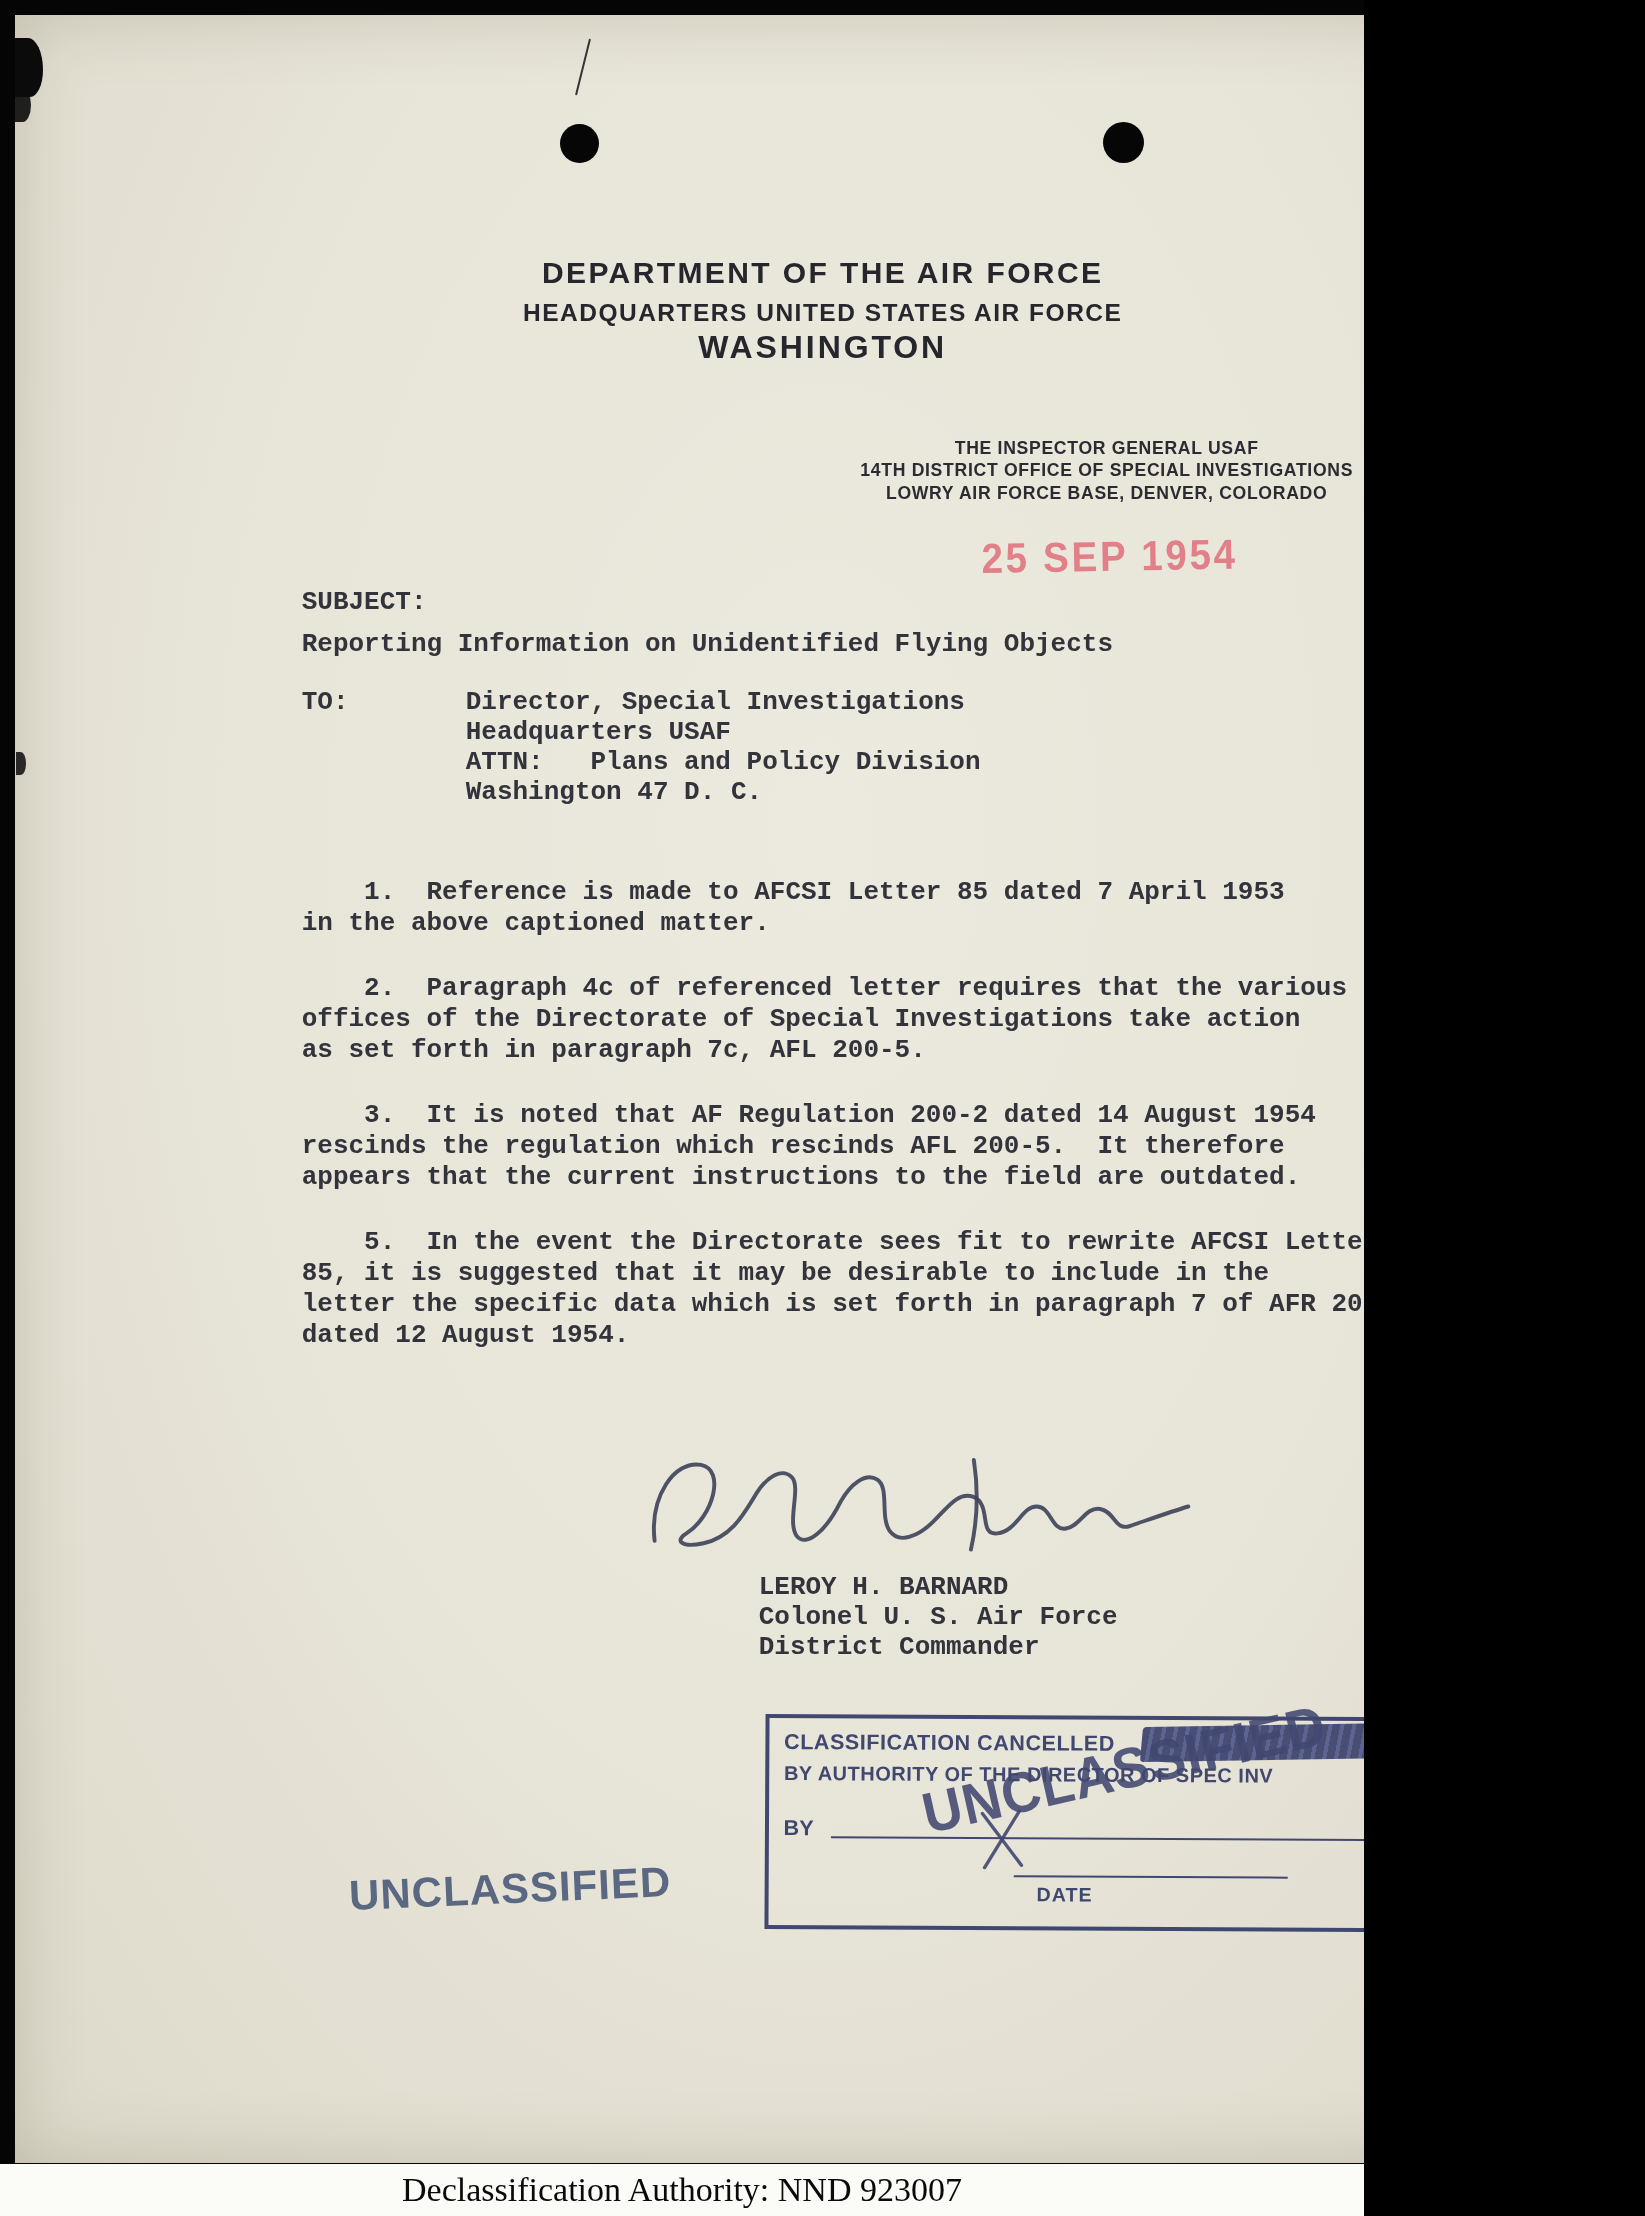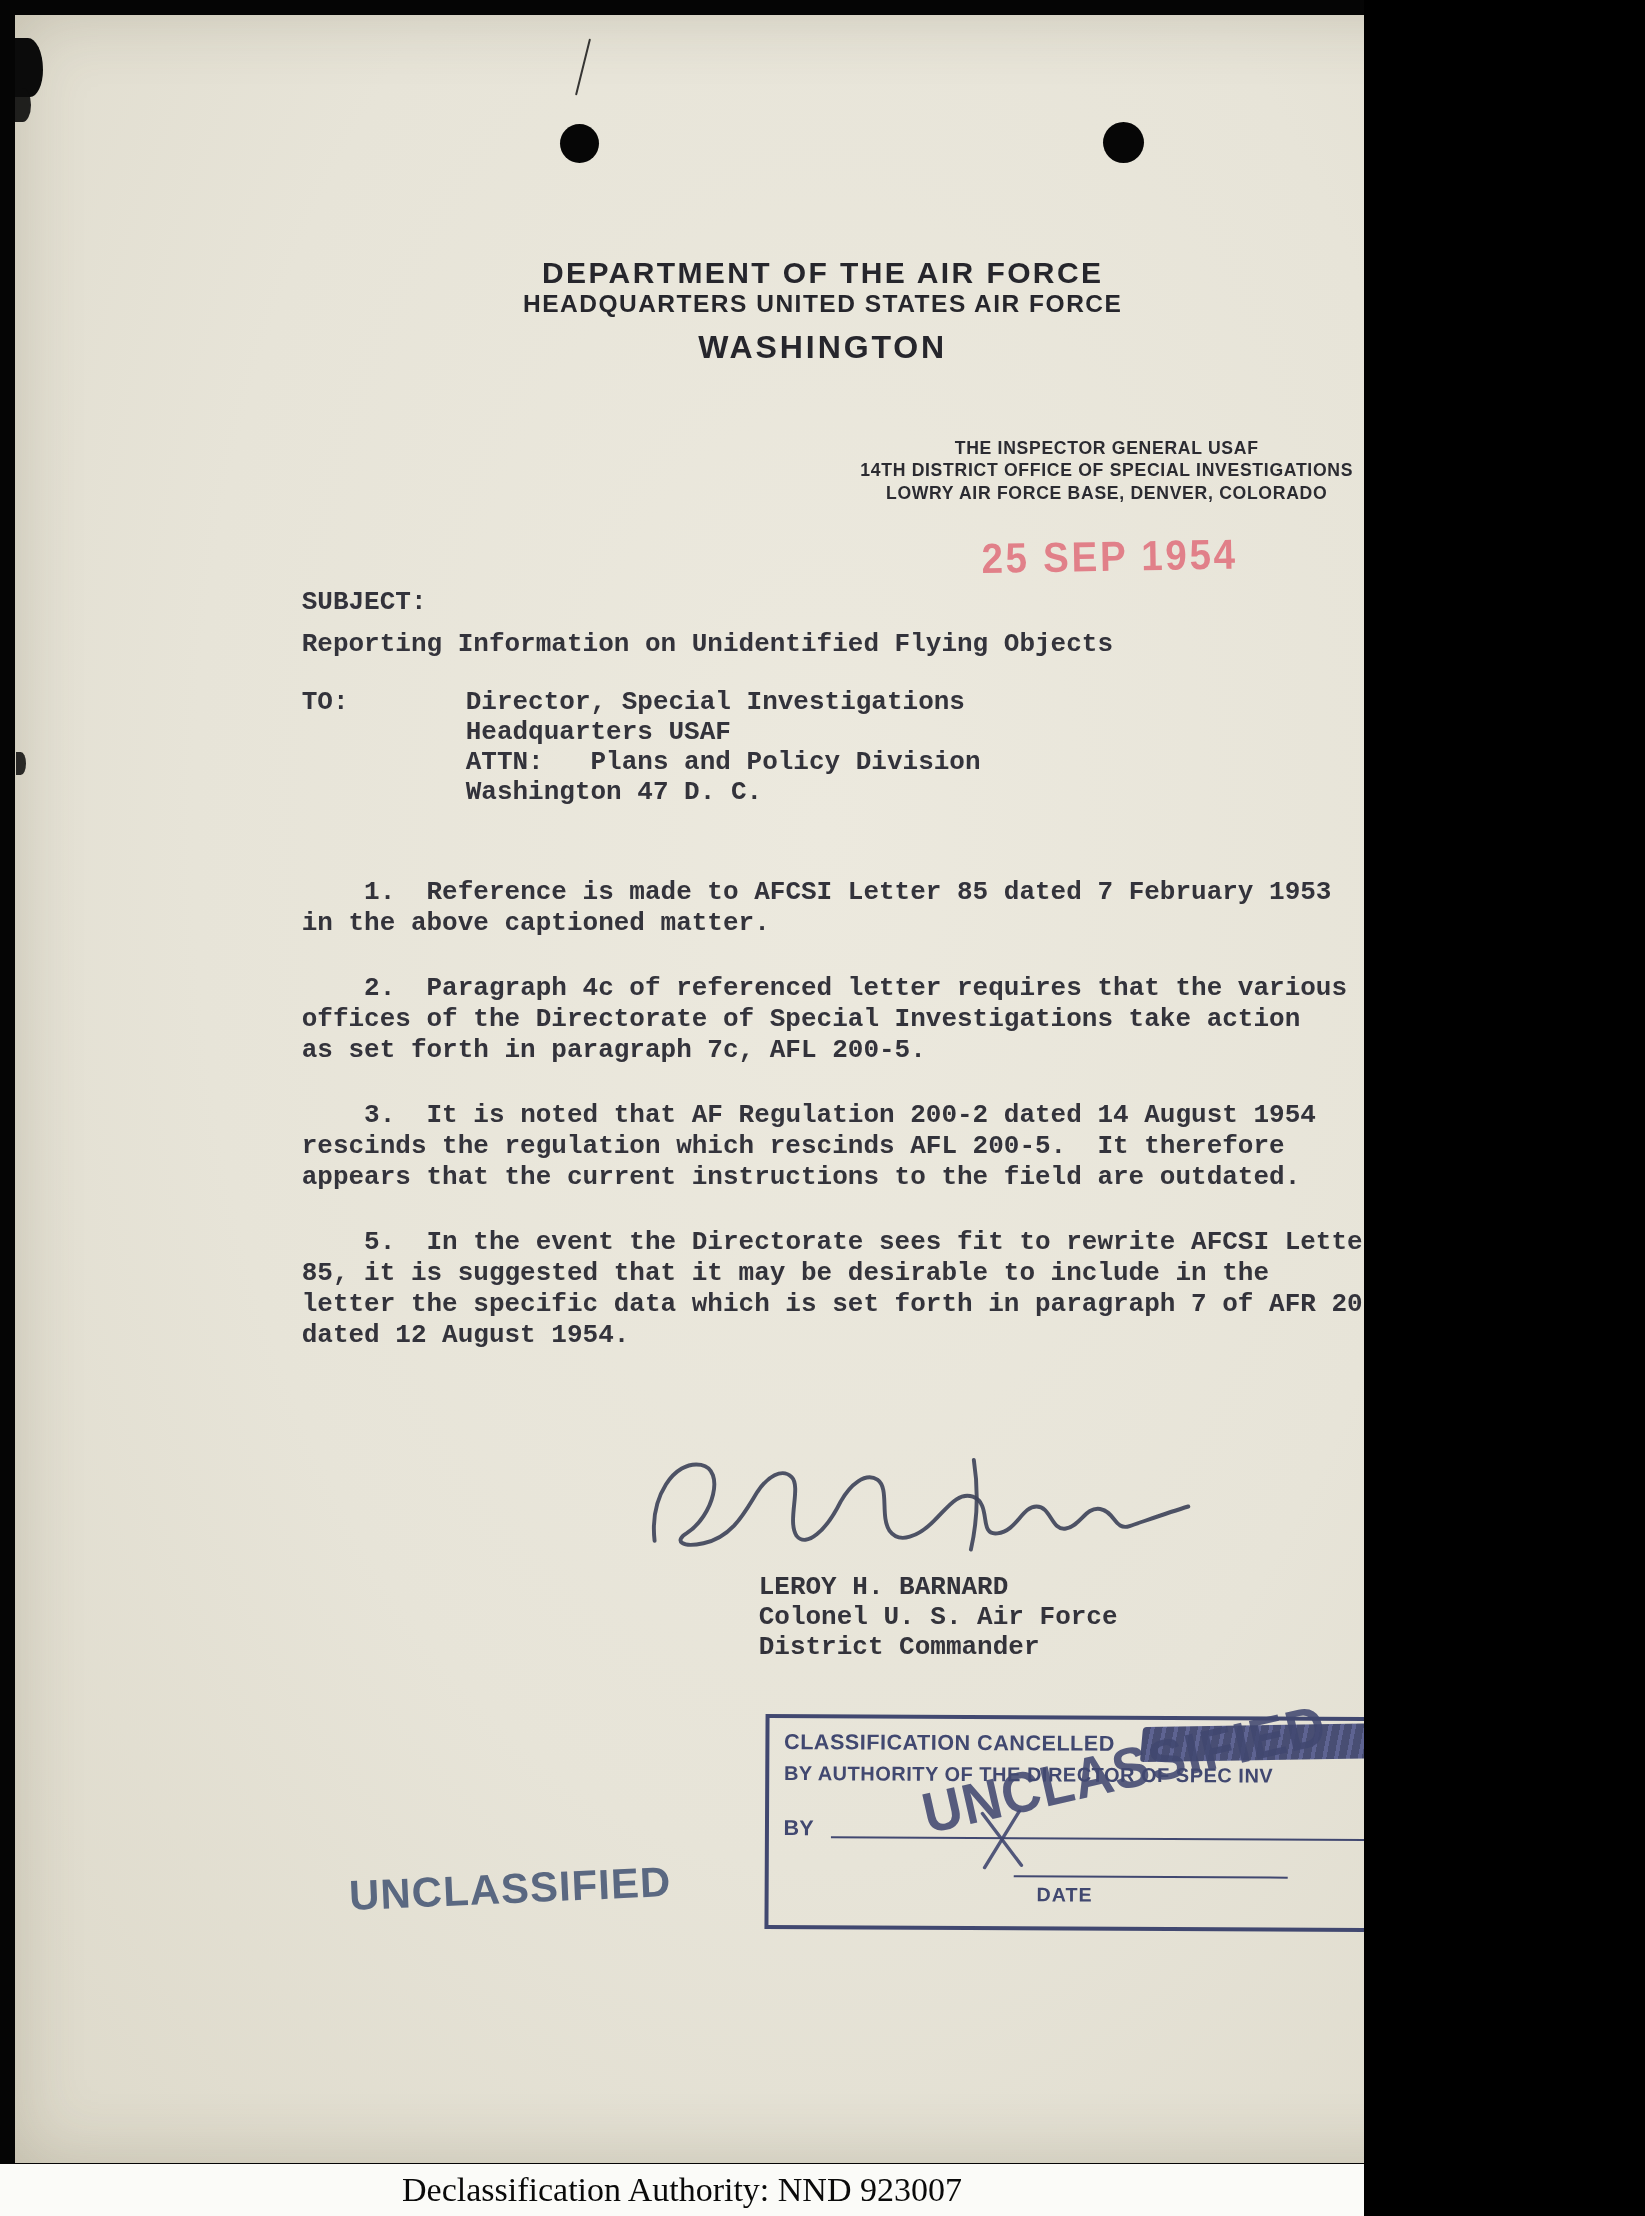--- a/index.html
+++ b/index.html
@@ -18,21 +18,21 @@
   .hole2{left:1088px;top:107px;width:41px;height:41px;}
   .stain{position:absolute;background:#0b0b0b;}
   .stain1{left:0px;top:23.5px;width:28px;height:59px;border-radius:0 70% 60% 0;}
   .stain2{left:0px;top:73px;width:16.7px;height:34px;border-radius:0 60% 60% 0;opacity:.9;}
   .stain3{left:1px;top:737px;width:10.8px;height:23.5px;border-radius:0 50% 50% 0;opacity:.85;}
   .scratch{position:absolute;left:567px;top:23.5px;width:2px;height:58px;background:#161616;border-radius:1.5px;transform:rotate(14deg);opacity:.85;}
   .crease{position:absolute;left:1474px;top:1881px;width:1.5px;height:118px;background:rgba(70,58,40,.25);transform:rotate(33deg);}
   
   .letterhead{position:absolute;left:0;width:100%;text-align:center;color:#26262c;font-weight:bold;}
   .lh1{top:241px;font-size:30px;letter-spacing:2.4px;}
-  .lh2{top:275px;font-size:24.5px;letter-spacing:1.5px;}
+  .lh2{top:284px;font-size:24.5px;letter-spacing:1.5px;}
   .lh3{top:314px;font-size:32px;letter-spacing:2.9px;}
   .office{position:absolute;left:764px;top:422px;width:656px;text-align:center;
     color:#2b2b31;font-weight:bold;font-size:17.6px;letter-spacing:0.7px;line-height:22.5px;}
   .office div{white-space:nowrap;text-align:center;}
   
   .date-stamp{
     position:absolute;left:966px;top:520px;color:#e06f7b;opacity:.85;
     font-size:42px;font-weight:bold;letter-spacing:2.9px;white-space:nowrap;
     transform:rotate(-1deg) scaleX(.92);transform-origin:left top;
   }
@@ -116,21 +116,21 @@
 
     <div class="to-label typed">TO:</div>
     <div class="to-lines typed">
       <div>Director, Special Investigations</div>
       <div>Headquarters USAF</div>
       <div>ATTN:   Plans and Policy Division</div>
       <div>Washington 47 D. C.</div>
     </div>
 
     <div class="body-text typed">
-      <p>    1.  Reference is made to AFCSI Letter 85 dated 7 February 1953
+      <p>    1.  Reference is made to AFCSI Letter 85 dated 7 April 1953
 in the above captioned matter.</p>
       <p>    2.  Paragraph 4c of referenced letter requires that the various
 offices of the Directorate of Special Investigations take action
 as set forth in paragraph 7c, AFL 200-5.</p>
       <p>    3.  It is noted that AF Regulation 200-2 dated 14 August 1954
 rescinds the regulation which rescinds AFL 200-5.  It therefore
 appears that the current instructions to the field are outdated.</p>
       <p>    5.  In the event the Directorate sees fit to rewrite AFCSI Letter
 85, it is suggested that it may be desirable to include in the
 letter the specific data which is set forth in paragraph 7 of AFR 200-2

